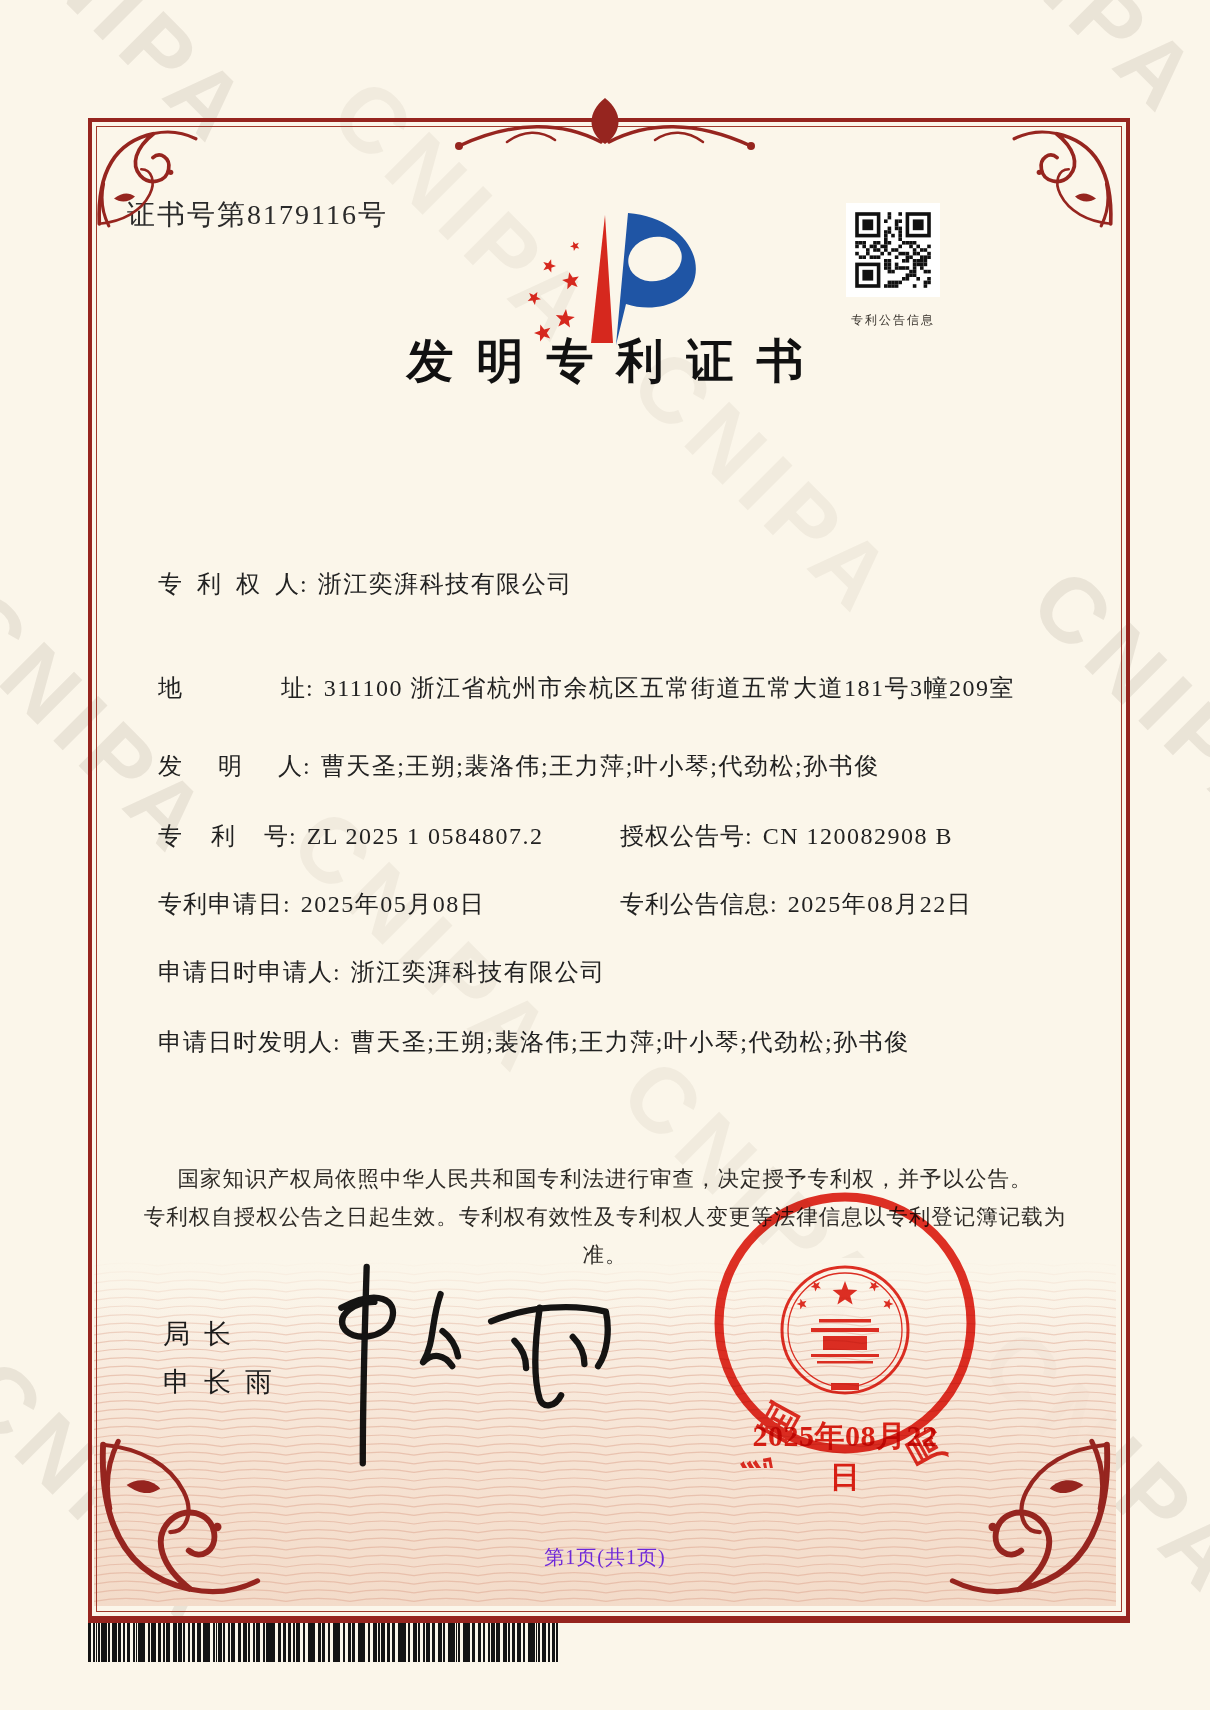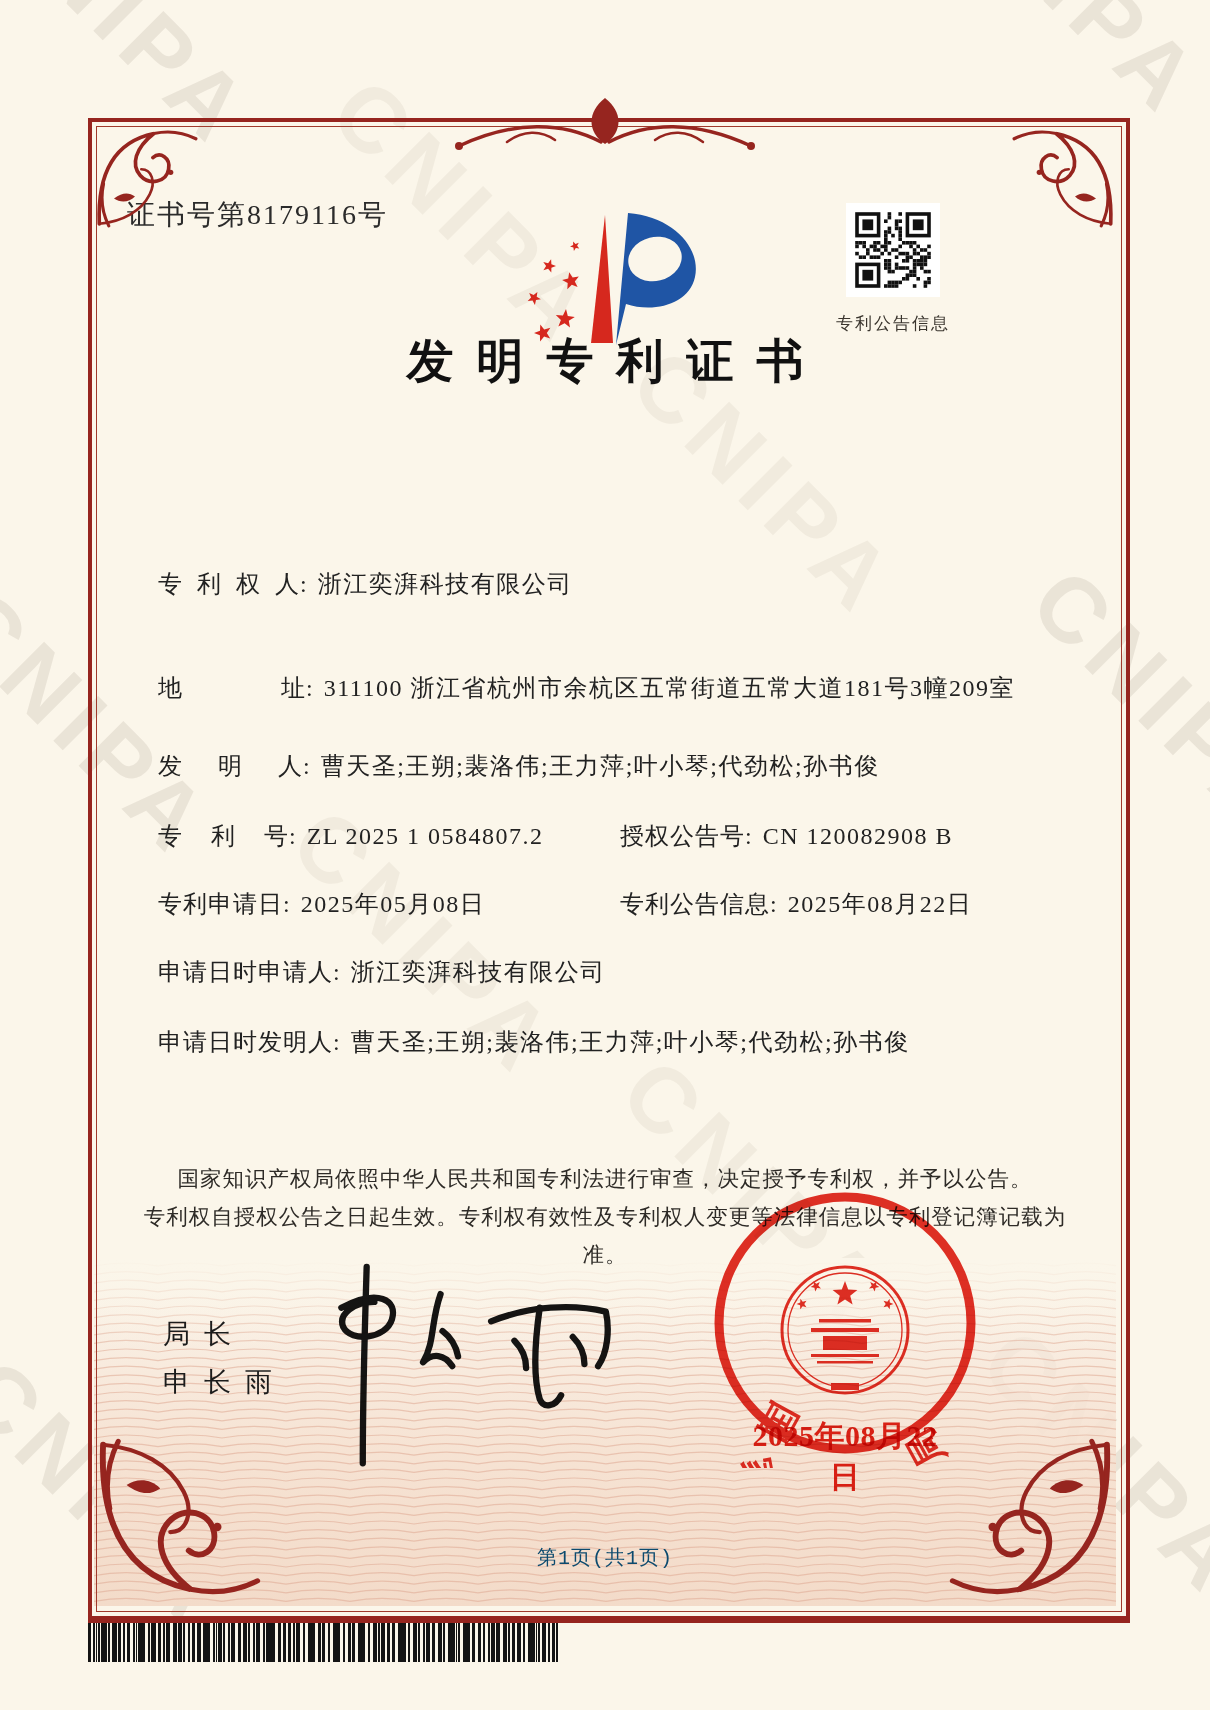--- a/index.html
+++ b/index.html
@@ -21,21 +21,21 @@
   .c-bl{left:93px;top:1438px;width:168px;height:168px;transform:scaleY(-1);}
   .c-br{left:949px;top:1438px;width:168px;height:168px;transform:scale(-1,-1);}
   .top-ornament{position:absolute;left:445px;top:84px;width:320px;height:88px;z-index:7;}
   
   .cert-no{position:absolute;left:127px;top:196px;font-size:28px;letter-spacing:2px;color:#2b2b2b;z-index:6;}
   .logo{position:absolute;left:505px;top:205px;width:200px;height:150px;z-index:6;}
   .qr{position:absolute;left:846px;top:203px;width:94px;height:94px;background:#fff;
       padding:2px;box-sizing:border-box;z-index:6;}
   .qr svg{width:100%;height:100%;display:block;}
   .qr-caption{position:absolute;left:828px;top:312px;width:130px;text-align:center;
-              font-size:17px;letter-spacing:2px;color:#3a352e;z-index:6;}
+              font-size:12px;letter-spacing:2px;color:#3a352e;z-index:6;}
   .title{position:absolute;left:0;top:330px;width:1210px;text-align:center;
          font-size:47px;font-weight:700;letter-spacing:23px;text-indent:23px;color:#111;z-index:6;}
   
   .field-row{position:absolute;left:158px;display:flex;font-size:24px;z-index:6;}
   .lbl{white-space:pre;letter-spacing:1px;flex:none;}
   .val{margin-left:10px;letter-spacing:1.5px;line-height:40px;}
   .field-row .lbl{line-height:40px;}
   .r1{top:492px;} .r2{top:564px;} .r3{top:668px;} .r4{top:746px;}
   .r5{top:816px;} .r6{top:884px;align-items:flex-end;} .r7{top:952px;} .r8{top:1022px;}
   .col-right{left:620px;}
@@ -54,21 +54,21 @@
                  font-family:"Liberation Sans","DejaVu Sans",sans-serif;color:#1c1c1c;z-index:6;}
   .signoff-name{position:absolute;left:163px;top:1364px;font-size:27px;letter-spacing:14px;
                 font-family:"Liberation Sans","DejaVu Sans",sans-serif;color:#1c1c1c;z-index:6;}
   .signature{position:absolute;left:285px;top:1248px;width:350px;height:240px;z-index:6;mix-blend-mode:multiply;}
   .seal{position:absolute;left:705px;top:1178px;width:280px;height:290px;z-index:6;
         mix-blend-mode:multiply;opacity:0.95;}
   .seal-date{position:absolute;left:740px;top:1416px;width:210px;text-align:center;
              font-size:30px;font-weight:700;color:#e02418;z-index:7;letter-spacing:0.5px;
              text-shadow:0 0 5px #fff,0 0 8px #fff;mix-blend-mode:multiply;}
   .page-num{position:absolute;left:0;top:1544px;width:1210px;text-align:center;
-            font-size:20px;color:#0c4a6e;z-index:6;letter-spacing:1px;font-family:Liberation Mono, monospace;}
+            font-size:20px;color:#6d28d9;z-index:6;letter-spacing:1px;}
   
   .barcode{position:absolute;left:88px;top:1622px;width:470px;height:40px;z-index:4;
     background:
       repeating-linear-gradient(90deg,#141414 0 2px,transparent 2px 5px),
       repeating-linear-gradient(90deg,#141414 0 1px,transparent 1px 8px),
       repeating-linear-gradient(90deg,#141414 0 3px,transparent 3px 13px),
       repeating-linear-gradient(90deg,transparent 0 17px,#141414 17px 19px,transparent 19px 23px);}
 </style>
 </head>
 <body>

